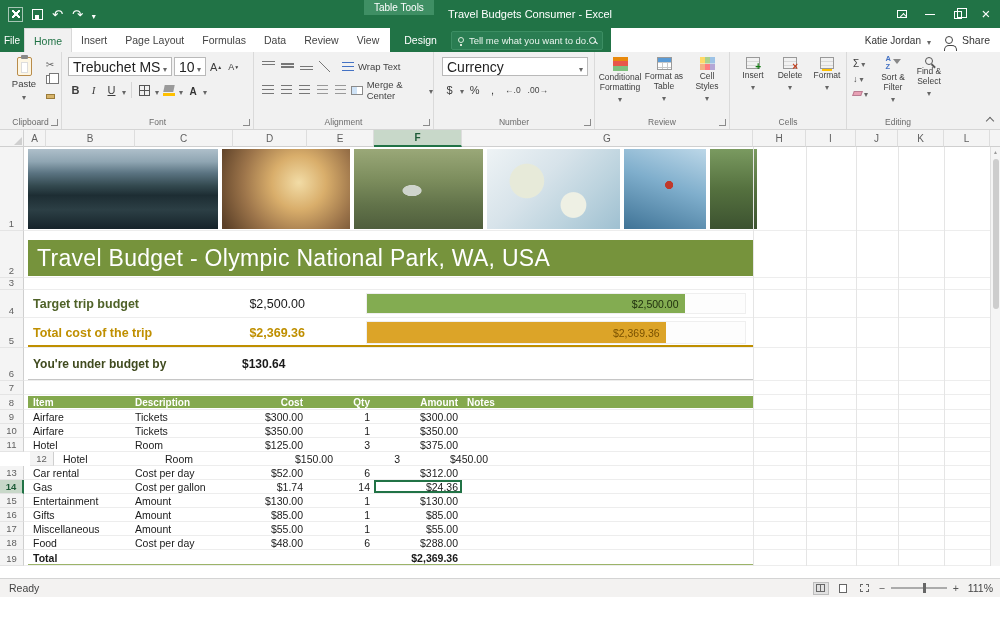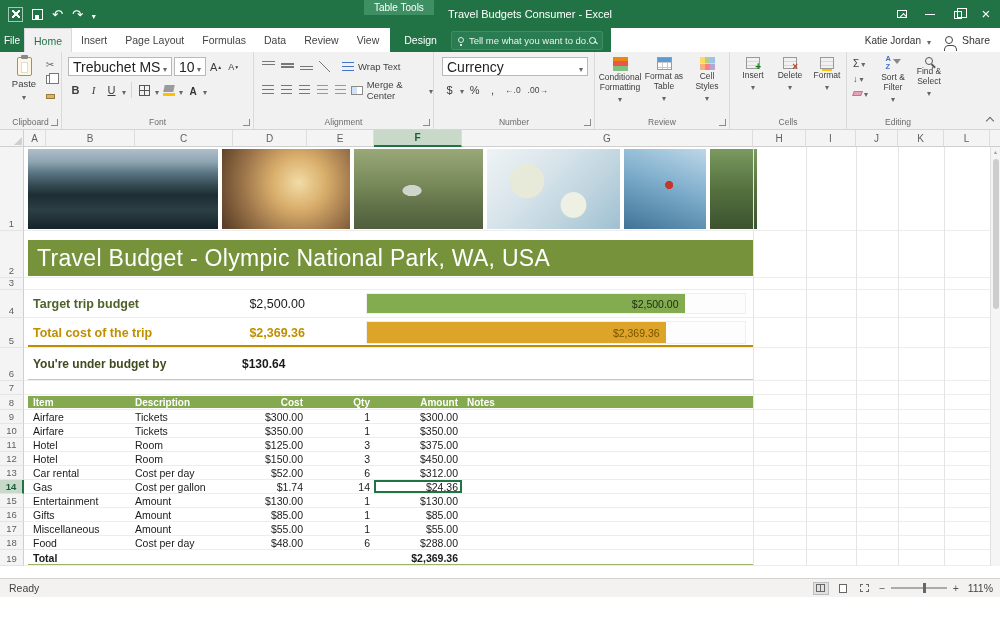--- a/index.html
+++ b/index.html
@@ -598,21 +598,21 @@
               <div class="trow">
                 <span class="tcell c-item">Hotel</span>
                 <span class="tcell c-desc">Room</span>
                 <span class="tcell c-cost">$125.00</span>
                 <span class="tcell c-qty">3</span>
                 <span class="tcell c-amt">$375.00</span>
                 <span class="tcell c-notes"></span>
               </div>
             </div>
           </div>
-          <div class="band" style="height: 14px;">
+          <div class="band" style="height: 14px; padding-left: 30px;">
             <div class="rownum">12</div>
             <div class="bandc">
               <div class="trow">
                 <span class="tcell c-item">Hotel</span>
                 <span class="tcell c-desc">Room</span>
                 <span class="tcell c-cost">$150.00</span>
                 <span class="tcell c-qty">3</span>
                 <span class="tcell c-amt">$450.00</span>
                 <span class="tcell c-notes"></span>
               </div>

